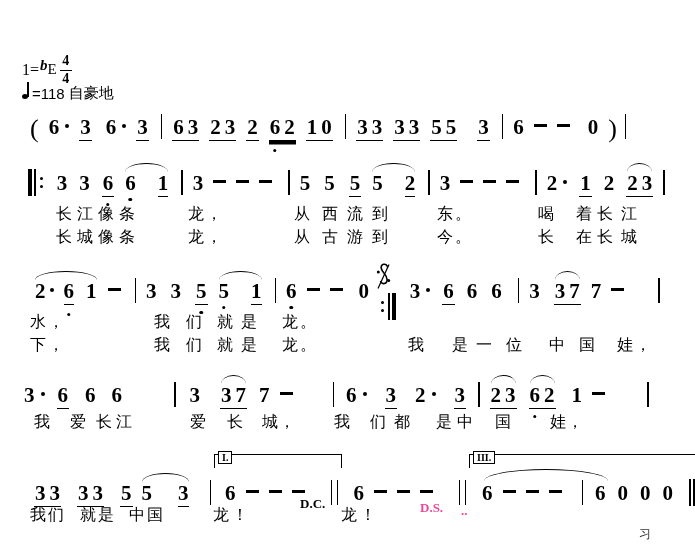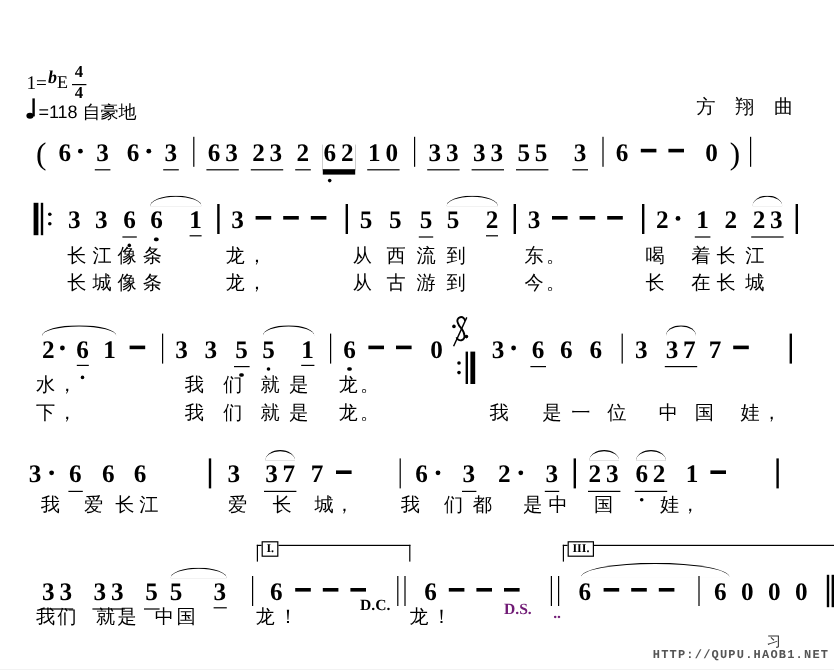--- a/index.html
+++ b/index.html
@@ -51,33 +51,32 @@
   
   .lyric-row{position:absolute;left:0;top:0;width:695px;height:22px;
              font-family:"Liberation Sans",sans-serif;font-size:16px}
   .lyr{position:absolute;top:0;line-height:1.2}
   
   .ending{position:absolute;height:13px;border-top:1.3px solid #000;border-left:1.3px solid #000;border-right:1.3px solid #000}
   .ending .elabel{position:absolute;left:3px;top:-4px;font-size:10px;font-weight:bold;background:#fff;
       border:1px solid #000;padding:0 3px;line-height:11px;font-family:"Liberation Serif",serif}
   .tie-arc{position:absolute;height:11px;border-top:1.4px solid #000;border-radius:50% 50% 0 0/100% 100% 0 0}
   .anno{position:absolute;font-family:"Liberation Serif",serif;font-size:13px;font-weight:bold}
-  .anno.faint{color:#701a75}
+  .anno.faint{color:#ec4899}
   
   .wm-glyph{position:absolute;right:44px;top:526px;font-size:12px;color:#333;font-family:"Liberation Sans",sans-serif}
   .wm-url{position:absolute;right:4px;top:541px;font-family:"Liberation Mono",monospace;
           font-size:10px;font-weight:bold;letter-spacing:1px;color:#555}
 </style>
 </head>
 <body>
 
 <div id="page">
 
 
-  <div class="credit c2">方 翔 曲</div>
 
   <div class="keysig">
     <span>1=</span>
       <span class="flat">b</span>
       <span class="keyletter">E</span>
     <span class="frac">
       <span>4</span>
         <i></i>
         <span>4</span>
     </span>
@@ -220,15 +219,14 @@
   <div class="ending" id="end3" style="left: 469px; width: 234px; top: 454px;">
     <span class="elabel">III.</span>
   </div>
   <div class="tie-arc" id="tie3" style="left: 484px; width: 124px; top: 469px;"></div>
 
   <div class="anno" style="left:300px;top:496px">D.C.</div>
   <div class="anno faint" style="left:420px;top:500px">D.S.</div>
   <div class="anno faint" style="left:461px;top:503px">..</div>
 
   <div class="wm-glyph">习</div>
-  <div class="wm-url">HTTP://QUPU.HAOB1.NET</div>
 
 </div>
 
 </body></html>

